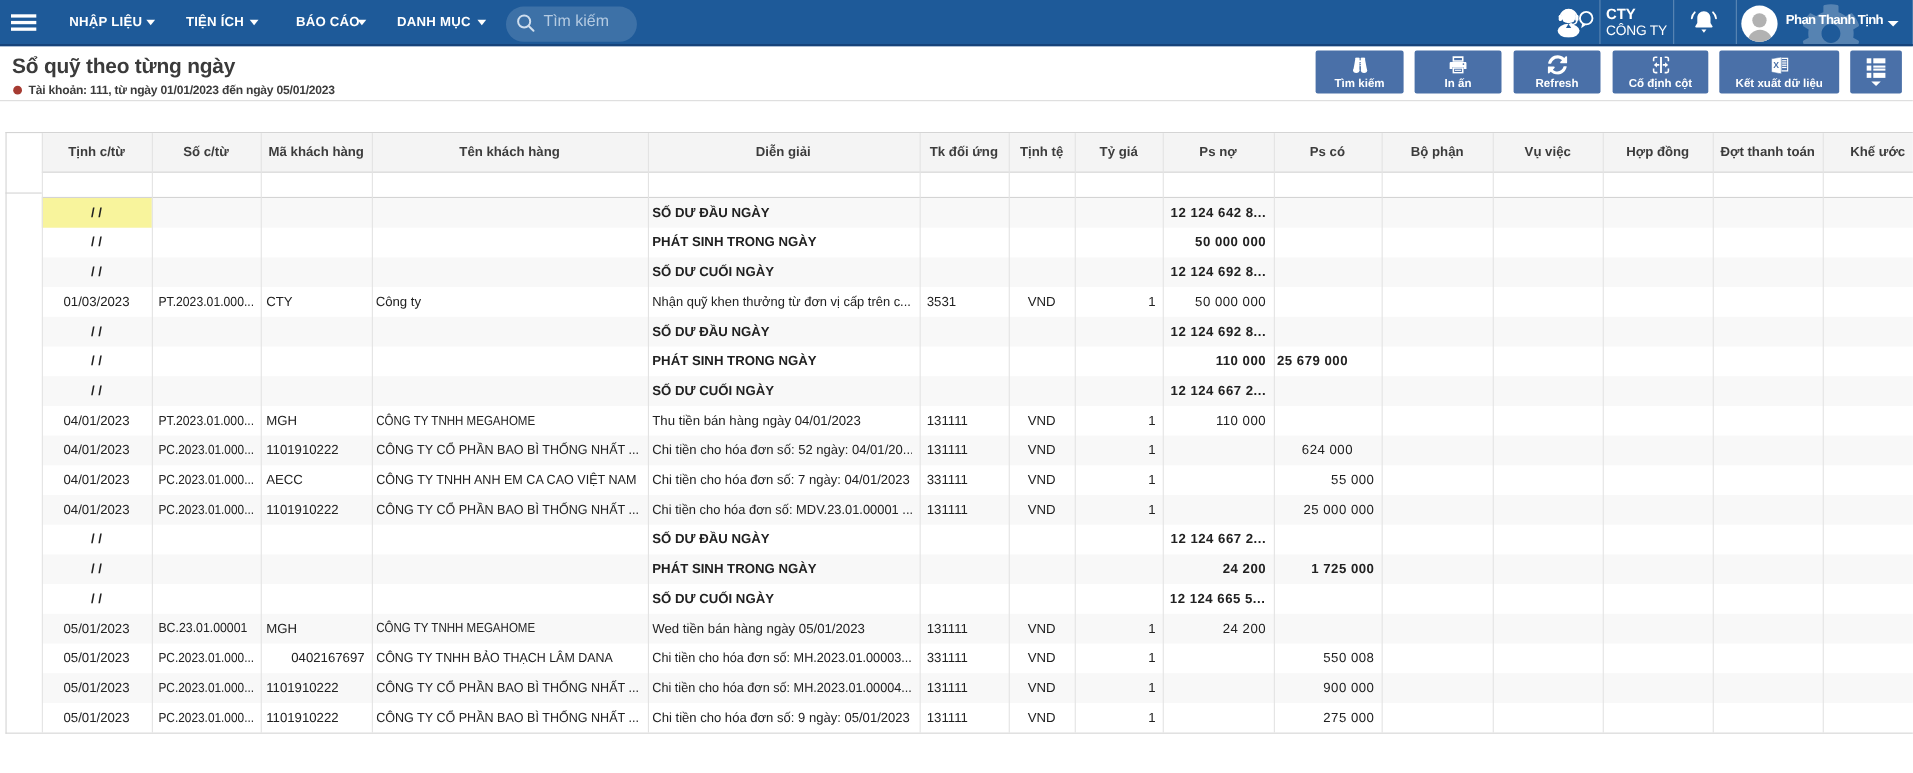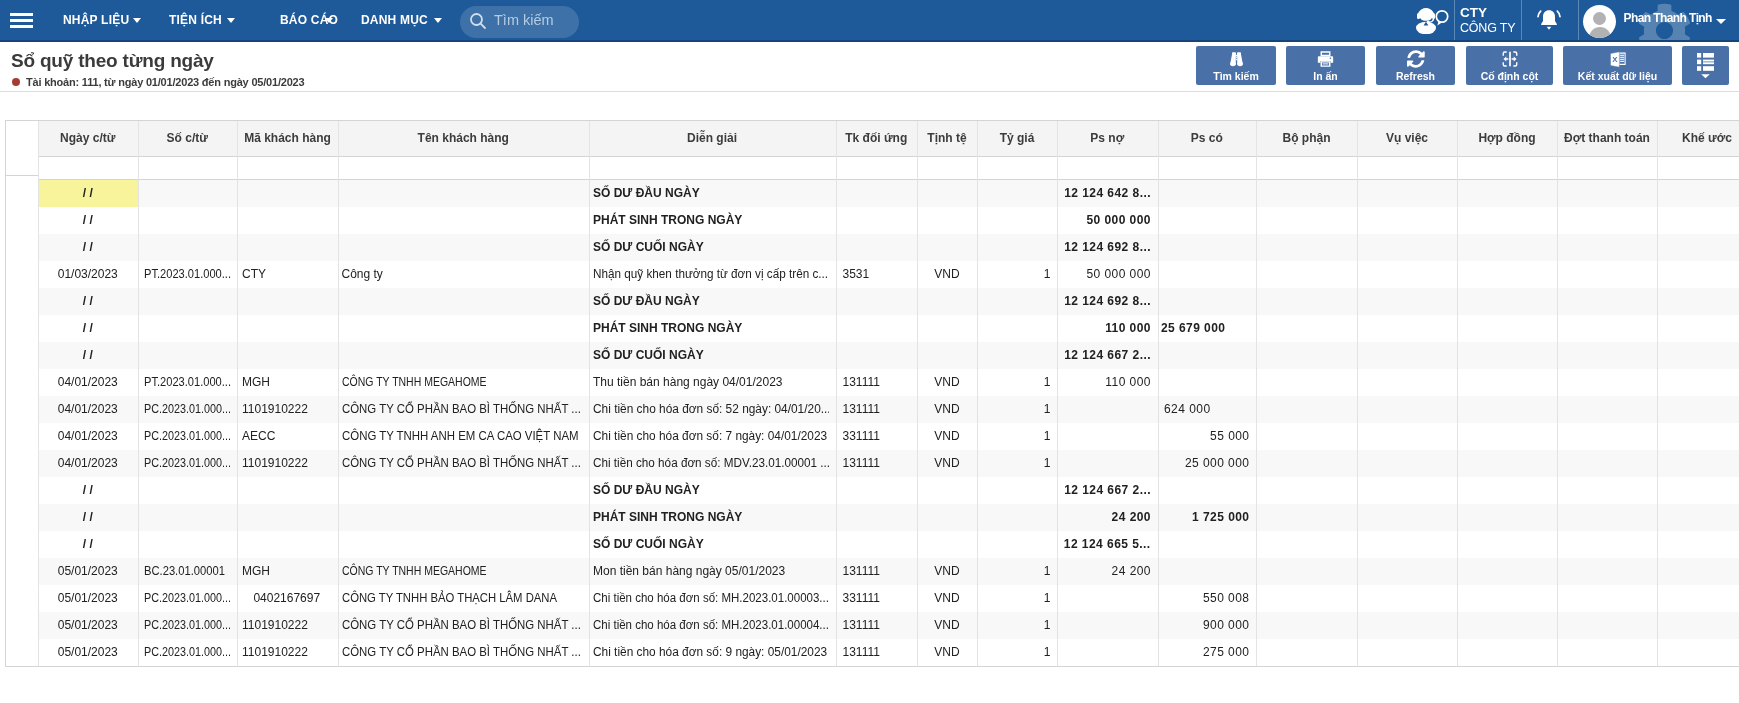--- a/index.html
+++ b/index.html
@@ -17,21 +17,21 @@
 </style></head><body>
 
 <div class="nav">
 <div class="abs" style="left:10px;top:13px;width:23px;height:2.6px;background:#fff"></div>
 <div class="abs" style="left:10px;top:19px;width:23px;height:2.6px;background:#fff"></div>
 <div class="abs" style="left:10px;top:25px;width:23px;height:2.6px;background:#fff"></div>
 <div class="nitem" style="left:63px">NHẬP LIỆU</div>
 <div class="abs caret" style="left:132.5px;top:17.5px;margin:0"></div>
 <div class="nitem" style="left:169px">TIỆN ÍCH</div>
 <div class="abs caret" style="left:226.8px;top:17.5px;margin:0"></div>
-<div class="nitem" style="left:280px">BÁO CÁO</div>
+<div class="nitem" style="left:269px">BÁO CÁO</div>
 <div class="abs caret" style="left:324.7px;top:17.5px;margin:0"></div>
 <div class="nitem" style="left:361px">DANH MỤC</div>
 <div class="abs caret" style="left:434.3px;top:17.5px;margin:0"></div>
 <div class="abs" style="left:460px;top:6px;width:119px;height:32px;border-radius:16px;background:rgba(255,255,255,.14)"></div>
 <svg class="abs" style="left:468px;top:11px" width="20" height="20" viewBox="0 0 20 20">
 <circle cx="8.5" cy="8.5" r="5.5" fill="none" stroke="#cfdeee" stroke-width="1.8"></circle>
 <line x1="12.6" y1="12.6" x2="17" y2="17" stroke="#cfdeee" stroke-width="1.8" stroke-linecap="round"></line>
     </svg>
 <div class="abs" style="left:494px;top:11.5px;font-size:14.5px;color:#b5cbe2">Tìm kiếm</div>
 <div class="vdiv" style="left:1454px"></div>
@@ -170,21 +170,21 @@
 <div class="vl" style="left:835.5px;top:121px;height:545px"></div>
 <div class="vl" style="left:917px;top:121px;height:545px"></div>
 <div class="vl" style="left:977px;top:121px;height:545px"></div>
 <div class="vl" style="left:1057px;top:121px;height:545px"></div>
 <div class="vl" style="left:1157.5px;top:121px;height:545px"></div>
 <div class="vl" style="left:1256px;top:121px;height:545px"></div>
 <div class="vl" style="left:1357px;top:121px;height:545px"></div>
 <div class="vl" style="left:1457px;top:121px;height:545px"></div>
 <div class="vl" style="left:1557px;top:121px;height:545px"></div>
 <div class="vl" style="left:1657px;top:121px;height:545px"></div>
-<div class="hcell" style="left:38px;top:121px;width:99.5px">Ngày c/từ</div>
+<div class="hcell" style="left:38px;top:121px;width:99.5px">Tịnh c/từ</div>
 <div class="hcell" style="left:137.5px;top:121px;width:99.5px">Số c/từ</div>
 <div class="hcell" style="left:237px;top:121px;width:101px">Mã khách hàng</div>
 <div class="hcell" style="left:338px;top:121px;width:250.5px">Tên khách hàng</div>
 <div class="hcell" style="left:588.5px;top:121px;width:247.0px">Diễn giải</div>
 <div class="hcell" style="left:835.5px;top:121px;width:81.5px">Tk đối ứng</div>
 <div class="hcell" style="left:917px;top:121px;width:60px">Tịnh tệ</div>
 <div class="hcell" style="left:977px;top:121px;width:80px">Tỷ giá</div>
 <div class="hcell" style="left:1057px;top:121px;width:100.5px">Ps nợ</div>
 <div class="hcell" style="left:1157.5px;top:121px;width:98.5px">Ps có</div>
 <div class="hcell" style="left:1256px;top:121px;width:101px">Bộ phận</div>
@@ -230,21 +230,21 @@
 <div class="dcell" style="left:983.5px;top:369px;width:67.0px;text-align:right">1</div>
 <div class="dcell" style="left:1063.5px;top:369px;width:87.5px;text-align:right;letter-spacing:.45px">110 000</div>
 <div class="dcell" style="left:44.5px;top:396px;width:86.5px;text-align:center">04/01/2023</div>
 <div class="dcell" style="left:143.5px;top:396px;width:87.0px;text-align:left"><span style="display:inline-block;transform:scaleX(0.899);transform-origin:0 50%;white-space:nowrap">PC.2023.01.000...</span></div>
 <div class="dcell" style="left:242px;top:396px;width:89.5px;text-align:left">1101910222</div>
 <div class="dcell" style="left:341.5px;top:396px;width:240.5px;text-align:left"><span style="display:inline-block;transform:scaleX(0.951);transform-origin:0 50%;white-space:nowrap">CÔNG TY CỔ PHẦN BAO BÌ THỐNG NHẤT ...</span></div>
 <div class="dcell" style="left:593.0px;top:396px;width:236.0px;text-align:left"><span style="display:inline-block;transform:scaleX(0.99);transform-origin:0 50%;white-space:nowrap">Chi tiền cho hóa đơn số: 52 ngày: 04/01/20...</span></div>
 <div class="dcell" style="left:842.5px;top:396px;width:68.0px;text-align:left">131111</div>
 <div class="dcell" style="left:923.5px;top:396px;width:47.0px;text-align:center">VND</div>
 <div class="dcell" style="left:983.5px;top:396px;width:67.0px;text-align:right">1</div>
-<div class="dcell" style="left:1164.0px;top:396px;width:85.5px;text-align:left;letter-spacing:.45px">624 000</div>
+<div class="dcell" style="left:1164.0px;top:396px;width:85.5px;text-align:center;letter-spacing:.45px">624 000</div>
 <div class="dcell" style="left:44.5px;top:423px;width:86.5px;text-align:center">04/01/2023</div>
 <div class="dcell" style="left:143.5px;top:423px;width:87.0px;text-align:left"><span style="display:inline-block;transform:scaleX(0.899);transform-origin:0 50%;white-space:nowrap">PC.2023.01.000...</span></div>
 <div class="dcell" style="left:242px;top:423px;width:89.5px;text-align:left">AECC</div>
 <div class="dcell" style="left:341.5px;top:423px;width:240.5px;text-align:left"><span style="display:inline-block;transform:scaleX(0.952);transform-origin:0 50%;white-space:nowrap">CÔNG TY TNHH ANH EM CA CAO VIỆT NAM</span></div>
 <div class="dcell" style="left:593.0px;top:423px;width:236.0px;text-align:left"><span style="display:inline-block;transform:scaleX(0.989);transform-origin:0 50%;white-space:nowrap">Chi tiền cho hóa đơn số: 7 ngày: 04/01/2023</span></div>
 <div class="dcell" style="left:842.5px;top:423px;width:68.0px;text-align:left">331111</div>
 <div class="dcell" style="left:923.5px;top:423px;width:47.0px;text-align:center">VND</div>
 <div class="dcell" style="left:983.5px;top:423px;width:67.0px;text-align:right">1</div>
 <div class="dcell" style="left:1164.0px;top:423px;width:85.5px;text-align:right;letter-spacing:.45px">55 000</div>
 <div class="dcell" style="left:44.5px;top:450px;width:86.5px;text-align:center">04/01/2023</div>
@@ -258,33 +258,33 @@
 <div class="dcell" style="left:1164.0px;top:450px;width:85.5px;text-align:right;letter-spacing:.45px">25 000 000</div>
 <div class="dcell b" style="left:44.5px;top:477px;width:86.5px;text-align:center">/ /</div>
 <div class="dcell b" style="left:593.0px;top:477px;width:236.0px;text-align:left">SỐ DƯ ĐẦU NGÀY</div>
 <div class="dcell b" style="left:1063.5px;top:477px;width:87.5px;text-align:right;letter-spacing:.45px">12 124 667 2...</div>
 <div class="dcell b" style="left:44.5px;top:504px;width:86.5px;text-align:center">/ /</div>
 <div class="dcell b" style="left:593.0px;top:504px;width:236.0px;text-align:left">PHÁT SINH TRONG NGÀY</div>
 <div class="dcell b" style="left:1063.5px;top:504px;width:87.5px;text-align:right;letter-spacing:.45px">24 200</div>
 <div class="dcell b" style="left:1164.0px;top:504px;width:85.5px;text-align:right;letter-spacing:.45px">1 725 000</div>
 <div class="dcell b" style="left:44.5px;top:531px;width:86.5px;text-align:center">/ /</div>
 <div class="dcell b" style="left:593.0px;top:531px;width:236.0px;text-align:left">SỐ DƯ CUỐI NGÀY</div>
-<div class="dcell b" style="left:1063.5px;top:531px;width:87.5px;text-align:center;letter-spacing:.45px">12 124 665 5...</div>
+<div class="dcell b" style="left:1063.5px;top:531px;width:87.5px;text-align:left;letter-spacing:.45px">12 124 665 5...</div>
 <div class="dcell" style="left:44.5px;top:558px;width:86.5px;text-align:center">05/01/2023</div>
 <div class="dcell" style="left:143.5px;top:558px;width:87.0px;text-align:left"><span style="display:inline-block;transform:scaleX(0.933);transform-origin:0 50%;white-space:nowrap">BC.23.01.00001</span></div>
 <div class="dcell" style="left:242px;top:558px;width:89.5px;text-align:left">MGH</div>
 <div class="dcell" style="left:341.5px;top:558px;width:240.5px;text-align:left"><span style="display:inline-block;transform:scaleX(0.874);transform-origin:0 50%;white-space:nowrap">CÔNG TY TNHH MEGAHOME</span></div>
-<div class="dcell" style="left:593.0px;top:558px;width:236.0px;text-align:left">Mon tiền bán hàng ngày 05/01/2023</div>
+<div class="dcell" style="left:593.0px;top:558px;width:236.0px;text-align:left">Wed tiền bán hàng ngày 05/01/2023</div>
 <div class="dcell" style="left:842.5px;top:558px;width:68.0px;text-align:left">131111</div>
 <div class="dcell" style="left:923.5px;top:558px;width:47.0px;text-align:center">VND</div>
 <div class="dcell" style="left:983.5px;top:558px;width:67.0px;text-align:right">1</div>
 <div class="dcell" style="left:1063.5px;top:558px;width:87.5px;text-align:right;letter-spacing:.45px">24 200</div>
 <div class="dcell" style="left:44.5px;top:585px;width:86.5px;text-align:center">05/01/2023</div>
 <div class="dcell" style="left:143.5px;top:585px;width:87.0px;text-align:left"><span style="display:inline-block;transform:scaleX(0.899);transform-origin:0 50%;white-space:nowrap">PC.2023.01.000...</span></div>
-<div class="dcell" style="left:242px;top:585px;width:89.5px;text-align:center">0402167697</div>
+<div class="dcell" style="left:242px;top:585px;width:89.5px;text-align:right">0402167697</div>
 <div class="dcell" style="left:341.5px;top:585px;width:240.5px;text-align:left"><span style="display:inline-block;transform:scaleX(0.941);transform-origin:0 50%;white-space:nowrap">CÔNG TY TNHH BẢO THẠCH LÂM DANA</span></div>
 <div class="dcell" style="left:593.0px;top:585px;width:236.0px;text-align:left"><span style="display:inline-block;transform:scaleX(0.959);transform-origin:0 50%;white-space:nowrap">Chi tiền cho hóa đơn số: MH.2023.01.00003...</span></div>
 <div class="dcell" style="left:842.5px;top:585px;width:68.0px;text-align:left">331111</div>
 <div class="dcell" style="left:923.5px;top:585px;width:47.0px;text-align:center">VND</div>
 <div class="dcell" style="left:983.5px;top:585px;width:67.0px;text-align:right">1</div>
 <div class="dcell" style="left:1164.0px;top:585px;width:85.5px;text-align:right;letter-spacing:.45px">550 008</div>
 <div class="dcell" style="left:44.5px;top:612px;width:86.5px;text-align:center">05/01/2023</div>
 <div class="dcell" style="left:143.5px;top:612px;width:87.0px;text-align:left"><span style="display:inline-block;transform:scaleX(0.899);transform-origin:0 50%;white-space:nowrap">PC.2023.01.000...</span></div>
 <div class="dcell" style="left:242px;top:612px;width:89.5px;text-align:left">1101910222</div>
 <div class="dcell" style="left:341.5px;top:612px;width:240.5px;text-align:left"><span style="display:inline-block;transform:scaleX(0.951);transform-origin:0 50%;white-space:nowrap">CÔNG TY CỔ PHẦN BAO BÌ THỐNG NHẤT ...</span></div>

